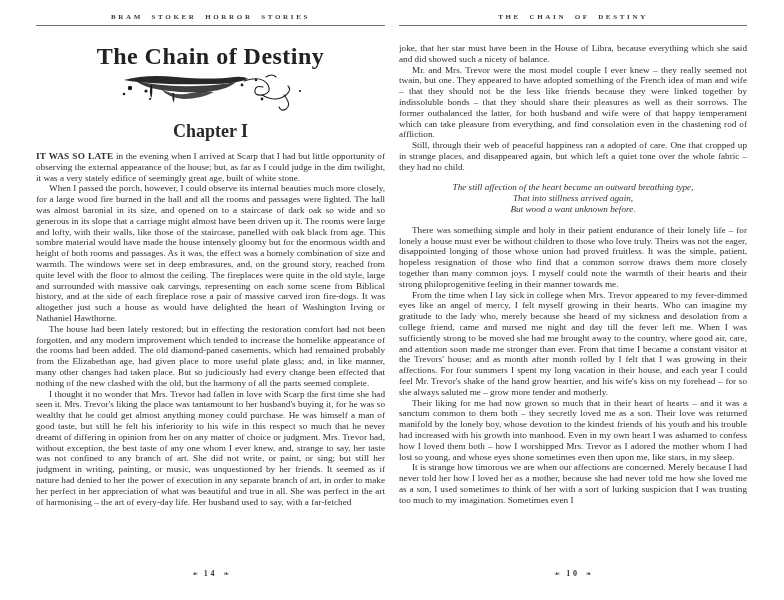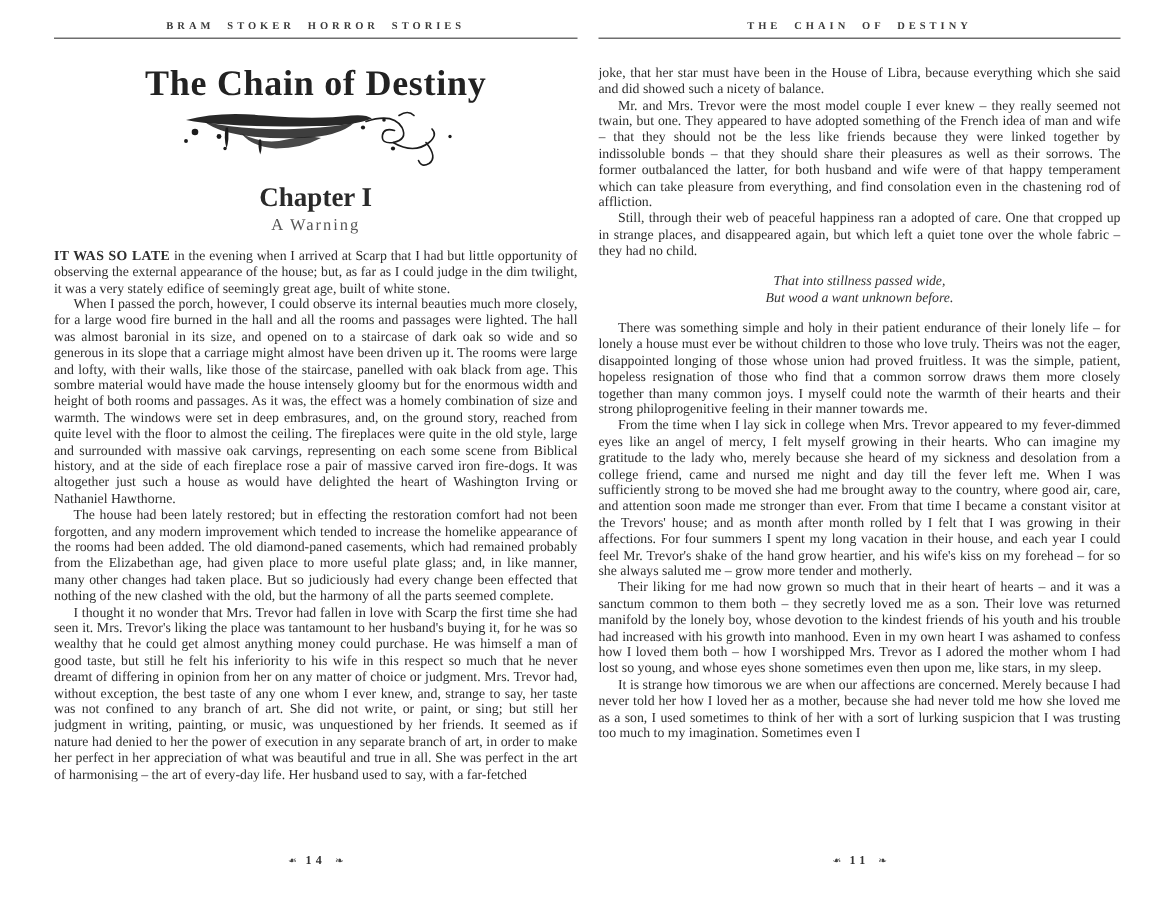--- a/index.html
+++ b/index.html
@@ -142,21 +142,20 @@
           <path d="M146 24 q14 8 24 0 q6 -5 2 -9"></path>
           <path d="M168 24 q8 10 2 14 q-5 3 -7 -2"></path>
           <path d="M150 6 q6 -4 10 0"></path>
         </g>
         <circle cx="146" cy="28" r="1.4" fill="#1c1c1c"></circle>
         <circle cx="184" cy="20" r="1.1" fill="#1c1c1c"></circle>
       </svg>
     </div>
 
     <div class="chapter-no">Chapter I</div>
-    <div class="chapter-sub">A Warning</div>
 
     <div class="page-body body-left">
       <p><span class="lead-phrase">IT WAS SO LATE</span><span> in the evening when I arrived at Scarp that I had but little opportunity of observing the external appearance of the house; but, as far as I could judge in the dim twilight, it was a very stately edifice of seemingly great age, built of white stone.</span></p>
       <p class="indent">When I passed the porch, however, I could observe its internal beauties much more closely, for a large wood fire burned in the hall and all the rooms and passages were lighted. The hall was almost baronial in its size, and opened on to a staircase of dark oak so wide and so generous in its slope that a carriage might almost have been driven up it. The rooms were large and lofty, with their walls, like those of the staircase, panelled with oak black from age. This sombre material would have made the house intensely gloomy but for the enormous width and height of both rooms and passages. As it was, the effect was a homely combination of size and warmth. The windows were set in deep embrasures, and, on the ground story, reached from quite level with the floor to almost the ceiling. The fireplaces were quite in the old style, large and surrounded with massive oak carvings, representing on each some scene from Biblical history, and at the side of each fireplace rose a pair of massive carved iron fire-dogs. It was altogether just such a house as would have delighted the heart of Washington Irving or Nathaniel Hawthorne.</p>
       <p class="indent">The house had been lately restored; but in effecting the restoration comfort had not been forgotten, and any modern improvement which tended to increase the homelike appearance of the rooms had been added. The old diamond-paned casements, which had remained probably from the Elizabethan age, had given place to more useful plate glass; and, in like manner, many other changes had taken place. But so judiciously had every change been effected that nothing of the new clashed with the old, but the harmony of all the parts seemed complete.</p>
       <p class="indent">I thought it no wonder that Mrs. Trevor had fallen in love with Scarp the first time she had seen it. Mrs. Trevor's liking the place was tantamount to her husband's buying it, for he was so wealthy that he could get almost anything money could purchase. He was himself a man of good taste, but still he felt his inferiority to his wife in this respect so much that he never dreamt of differing in opinion from her on any matter of choice or judgment. Mrs. Trevor had, without exception, the best taste of any one whom I ever knew, and, strange to say, her taste was not confined to any branch of art. She did not write, or paint, or sing; but still her judgment in writing, painting, or music, was unquestioned by her friends. It seemed as if nature had denied to her the power of execution in any separate branch of art, in order to make her perfect in her appreciation of what was beautiful and true in all. She was perfect in the art of harmonising – the art of every-day life. Her husband used to say, with a far-fetched</p>
     </div>
 
     <div class="folio">
       <span class="orn flip">❧</span>
@@ -169,30 +168,31 @@
 
     <div class="running-head">THE CHAIN OF DESTINY</div>
     <hr class="head-rule">
 
     <div class="page-body body-right">
       <p>joke, that her star must have been in the House of Libra, because everything which she said and did showed such a nicety of balance.</p>
       <p class="indent">Mr. and Mrs. Trevor were the most model couple I ever knew – they really seemed not twain, but one. They appeared to have adopted something of the French idea of man and wife – that they should not be the less like friends because they were linked together by indissoluble bonds – that they should share their pleasures as well as their sorrows. The former outbalanced the latter, for both husband and wife were of that happy temperament which can take pleasure from everything, and find consolation even in the chastening rod of affliction.</p>
       <p class="indent">Still, through their web of peaceful happiness ran a adopted of care. One that cropped up in strange places, and disappeared again, but which left a quiet tone over the whole fabric – they had no child.</p>
 
       <div class="verse">
-        <div>That into stillness passed wide,</div>
+        <div>The still affection of the heart became an outward breathing type,</div>
+        <div>That into stillness arrived again,</div>
         <div>But wood a want unknown before.</div>
       </div>
 
       <p class="indent">There was something simple and holy in their patient endurance of their lonely life – for lonely a house must ever be without children to those who love truly. Theirs was not the eager, disappointed longing of those whose union had proved fruitless. It was the simple, patient, hopeless resignation of those who find that a common sorrow draws them more closely together than many common joys. I myself could note the warmth of their hearts and their strong philoprogenitive feeling in their manner towards me.</p>
       <p class="indent">From the time when I lay sick in college when Mrs. Trevor appeared to my fever-dimmed eyes like an angel of mercy, I felt myself growing in their hearts. Who can imagine my gratitude to the lady who, merely because she heard of my sickness and desolation from a college friend, came and nursed me night and day till the fever left me. When I was sufficiently strong to be moved she had me brought away to the country, where good air, care, and attention soon made me stronger than ever. From that time I became a constant visitor at the Trevors' house; and as month after month rolled by I felt that I was growing in their affections. For four summers I spent my long vacation in their house, and each year I could feel Mr. Trevor's shake of the hand grow heartier, and his wife's kiss on my forehead – for so she always saluted me – grow more tender and motherly.</p>
       <p class="indent">Their liking for me had now grown so much that in their heart of hearts – and it was a sanctum common to them both – they secretly loved me as a son. Their love was returned manifold by the lonely boy, whose devotion to the kindest friends of his youth and his trouble had increased with his growth into manhood. Even in my own heart I was ashamed to confess how I loved them both – how I worshipped Mrs. Trevor as I adored the mother whom I had lost so young, and whose eyes shone sometimes even then upon me, like stars, in my sleep.</p>
       <p class="indent">It is strange how timorous we are when our affections are concerned. Merely because I had never told her how I loved her as a mother, because she had never told me how she loved me as a son, I used sometimes to think of her with a sort of lurking suspicion that I was trusting too much to my imagination. Sometimes even I</p>
     </div>
 
     <div class="folio">
       <span class="orn flip">❧</span>
-      <span class="num">11</span>
+      <span class="num">10</span>
       <span class="orn">❧</span>
     </div>
   </div>
 
 </div>
 
 </body></html>

